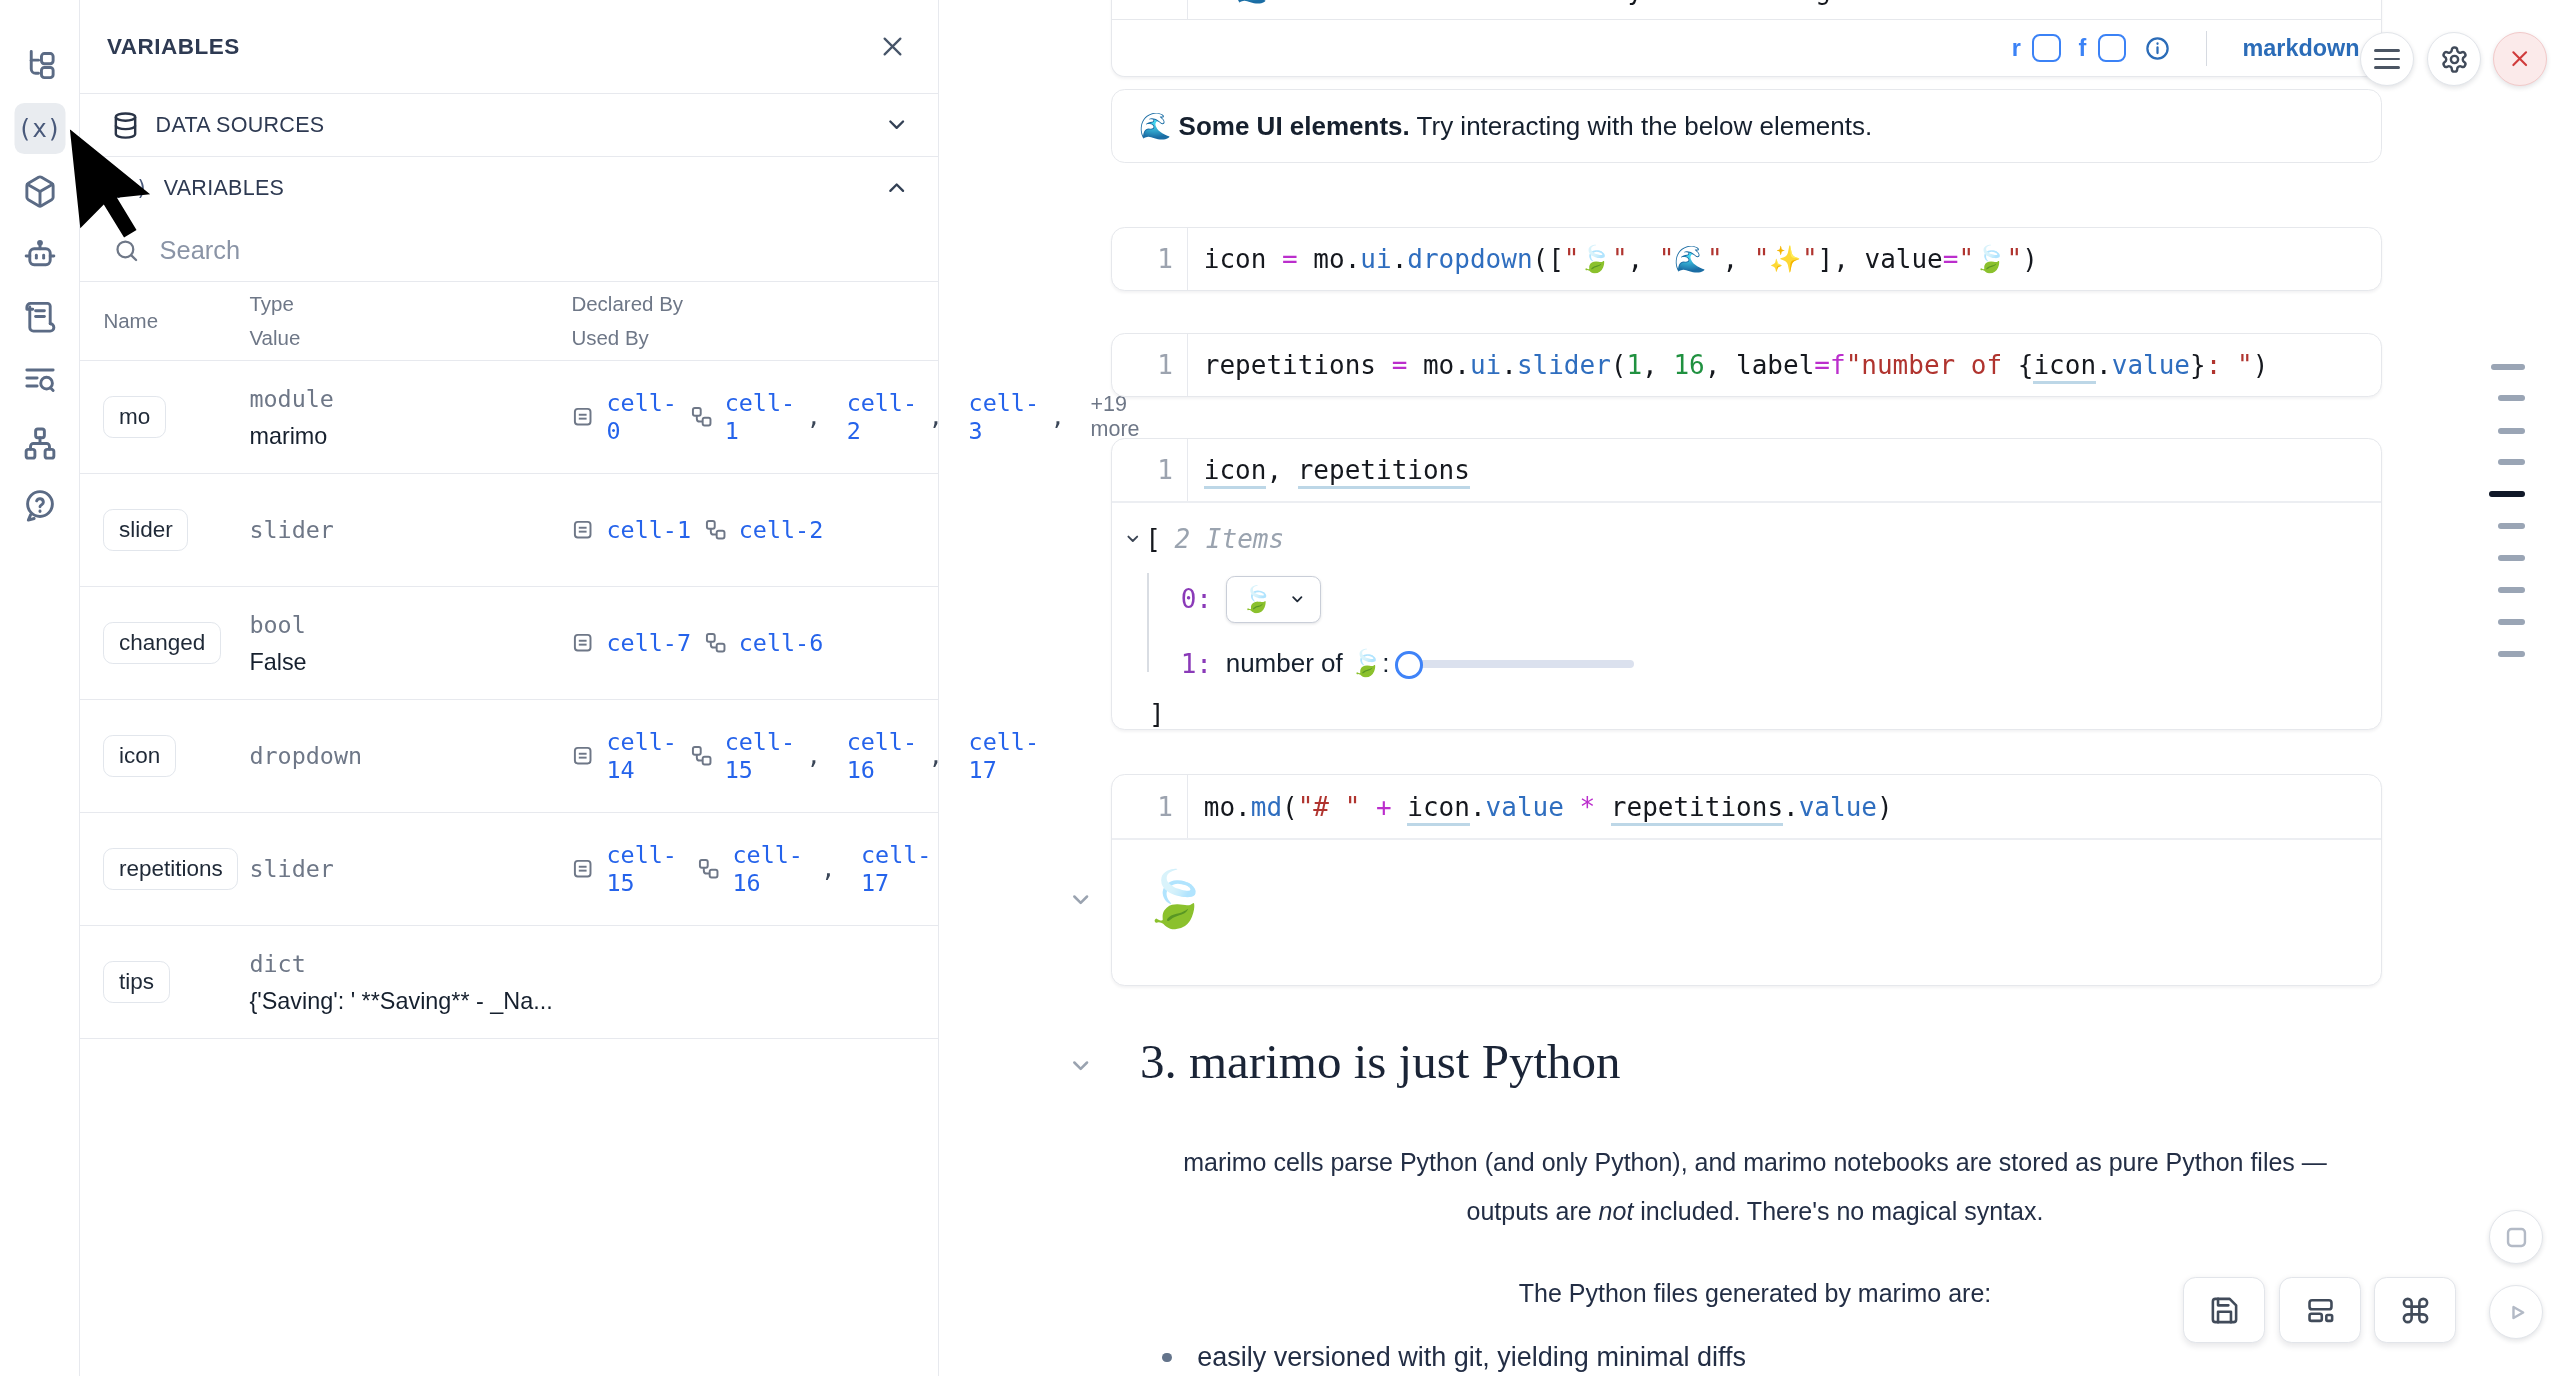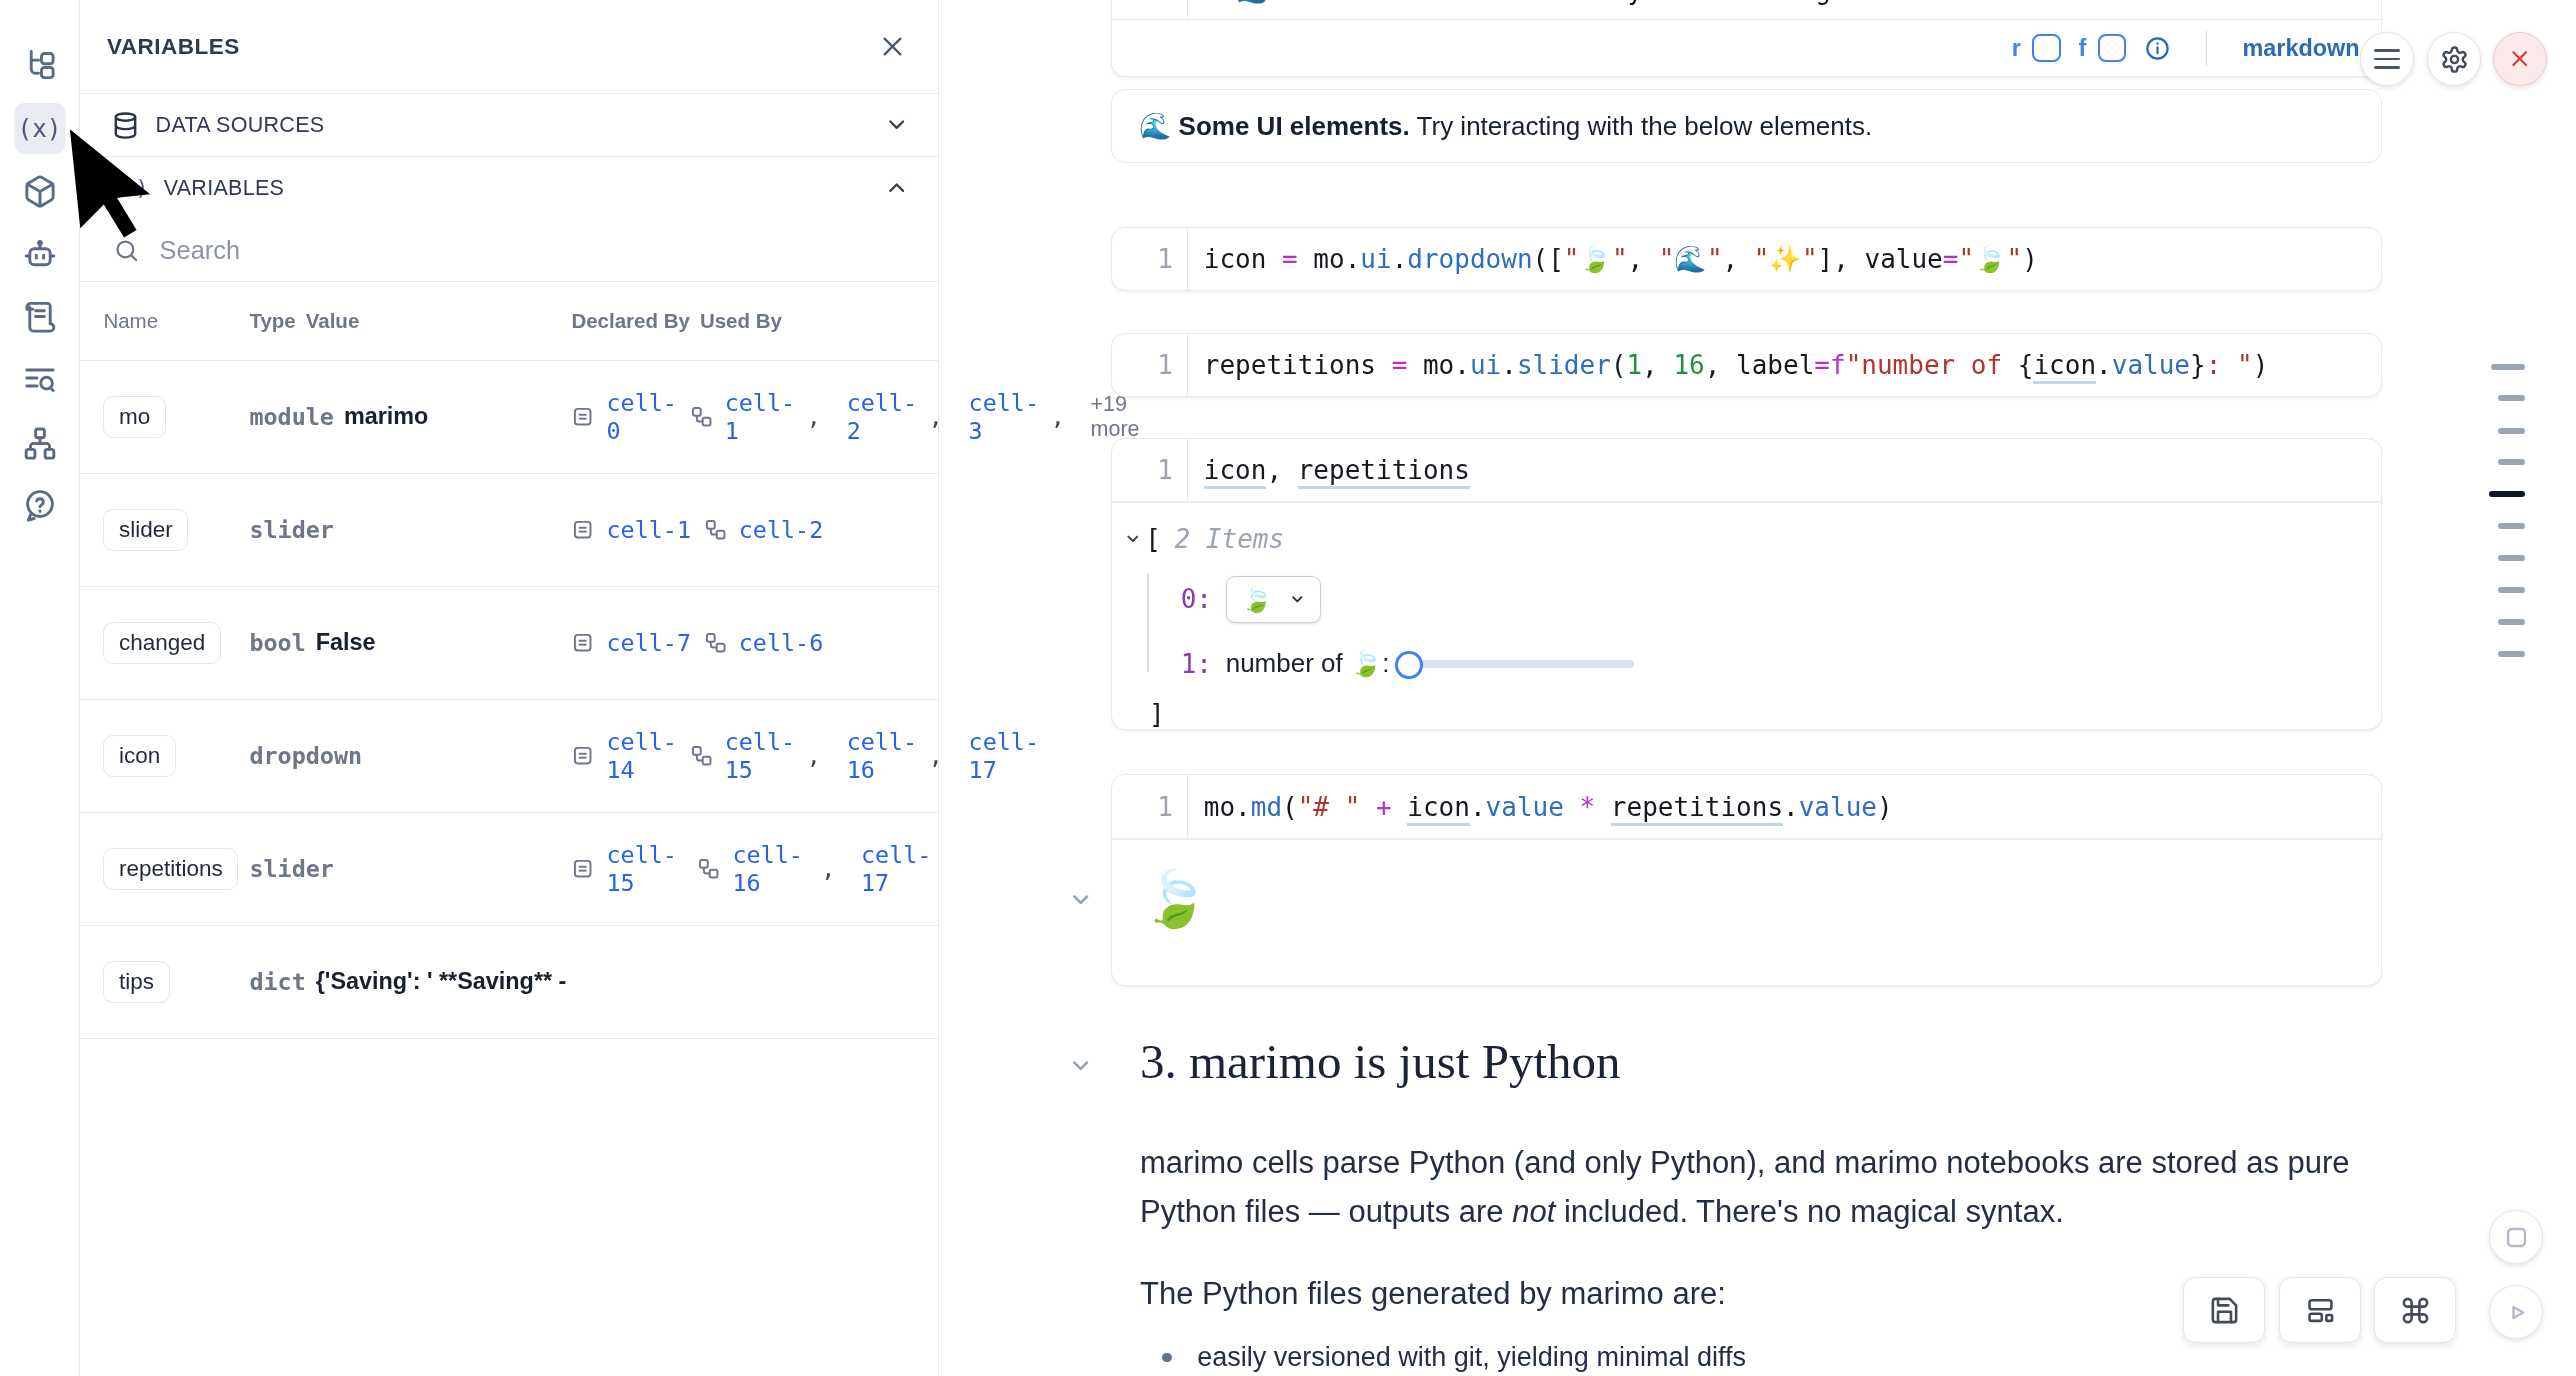--- a/index.html
+++ b/index.html
@@ -24,21 +24,21 @@
   .p-sec{height:62px;border-top:1px solid #e7e9ee;display:flex;align-items:center;gap:15.6px;padding:0 29px 0 31px;cursor:pointer;}
   .p-sec .lbl{font-size:21.5px;font-weight:normal;color:#2e3a52;letter-spacing:0.3px;}
   .p-sec .chev{margin-left:auto;}
   .p-search{height:62px;display:flex;align-items:center;gap:17.6px;padding:0 29px 0 33px;}
   .p-search input{border:none;outline:none;font-size:25.4px;color:#42506a;width:586px;
                   font-family:"Liberation Sans",sans-serif;}
   .p-search input::placeholder{color:#8a94a6;}
   .grid{display:grid;grid-template-columns:146px 322px 1fr;align-items:center;padding-left:23.4px;}
   .p-thead{height:78px;border-top:1px solid #e7e9ee;border-bottom:1px solid #e7e9ee;
            color:#6e7787;font-size:20.5px;}
-  .two{display:flex;flex-direction:row;gap:10px;font-weight:bold;}
+  .two{display:flex;flex-direction:column;gap:10px;}
   .p-row{height:112px;border-bottom:1px solid #e7e9ee;}
   .pill{display:inline-block;border:1.5px solid #e2e6ec;border-radius:9.8px;padding:6.8px 14.6px;
         font-size:22.5px;color:#1f2937;background:#fff;cursor:pointer;}
   .tv-t{font-family:"DejaVu Sans Mono",monospace;font-size:23.4px;color:#6e7787;}
   .tv-v{font-size:23.4px;color:#16202e;white-space:nowrap;overflow:hidden;max-width:312px;}
   .dep{display:flex;gap:12.7px;}
   .depline{display:flex;align-items:center;gap:11.7px;font-family:"DejaVu Sans Mono",monospace;font-size:23.4px;}
   .depline svg{stroke:#6e7787;fill:none;stroke-width:2;flex:none;}
   .clink{color:#2563eb;cursor:pointer;}
   .sep{color:#3a4658;}
@@ -90,21 +90,21 @@
             background:#fff;border:3.4px solid #3f83f8;}
   .t-close{margin:19.5px 0 0 25.4px;}
 
   .leafout{padding:27px 0 0 29px;font-size:55px;}
 
   .cell-chev{position:absolute;cursor:pointer;}
 
   
   .md-h1{position:absolute;left:1140px;top:1033px;font-family:"Liberation Serif","DejaVu Serif",serif;
          font-size:49px;color:#1a2436;}
-  .md-p{position:absolute;left:1140px;width:1230px;font-size:31px;line-height:49px;color:#232e45;}
+  .md-p{position:absolute;left:1140px;width:1230px;font-size:25px;line-height:49px;color:#232e45;text-align:center;}
   .md-li{position:absolute;left:1162px;top:1342px;display:flex;align-items:center;gap:25.4px;
          font-size:27px;color:#232e45;}
   .dot{width:9.8px;height:9.8px;border-radius:50%;background:#64748b;}
 
   
   .circbtn{position:absolute;width:54px;height:54px;border-radius:50%;background:#fff;
            border:1.5px solid #e2e5ea;box-shadow:0 2px 4.9px rgba(15,23,42,.12);
            display:flex;align-items:center;justify-content:center;cursor:pointer;box-sizing:border-box;}
   .circbtn.red{background:#fbeaea;border-color:#f2c9c9;}
   .ham{display:flex;flex-direction:column;gap:5.9px;}

